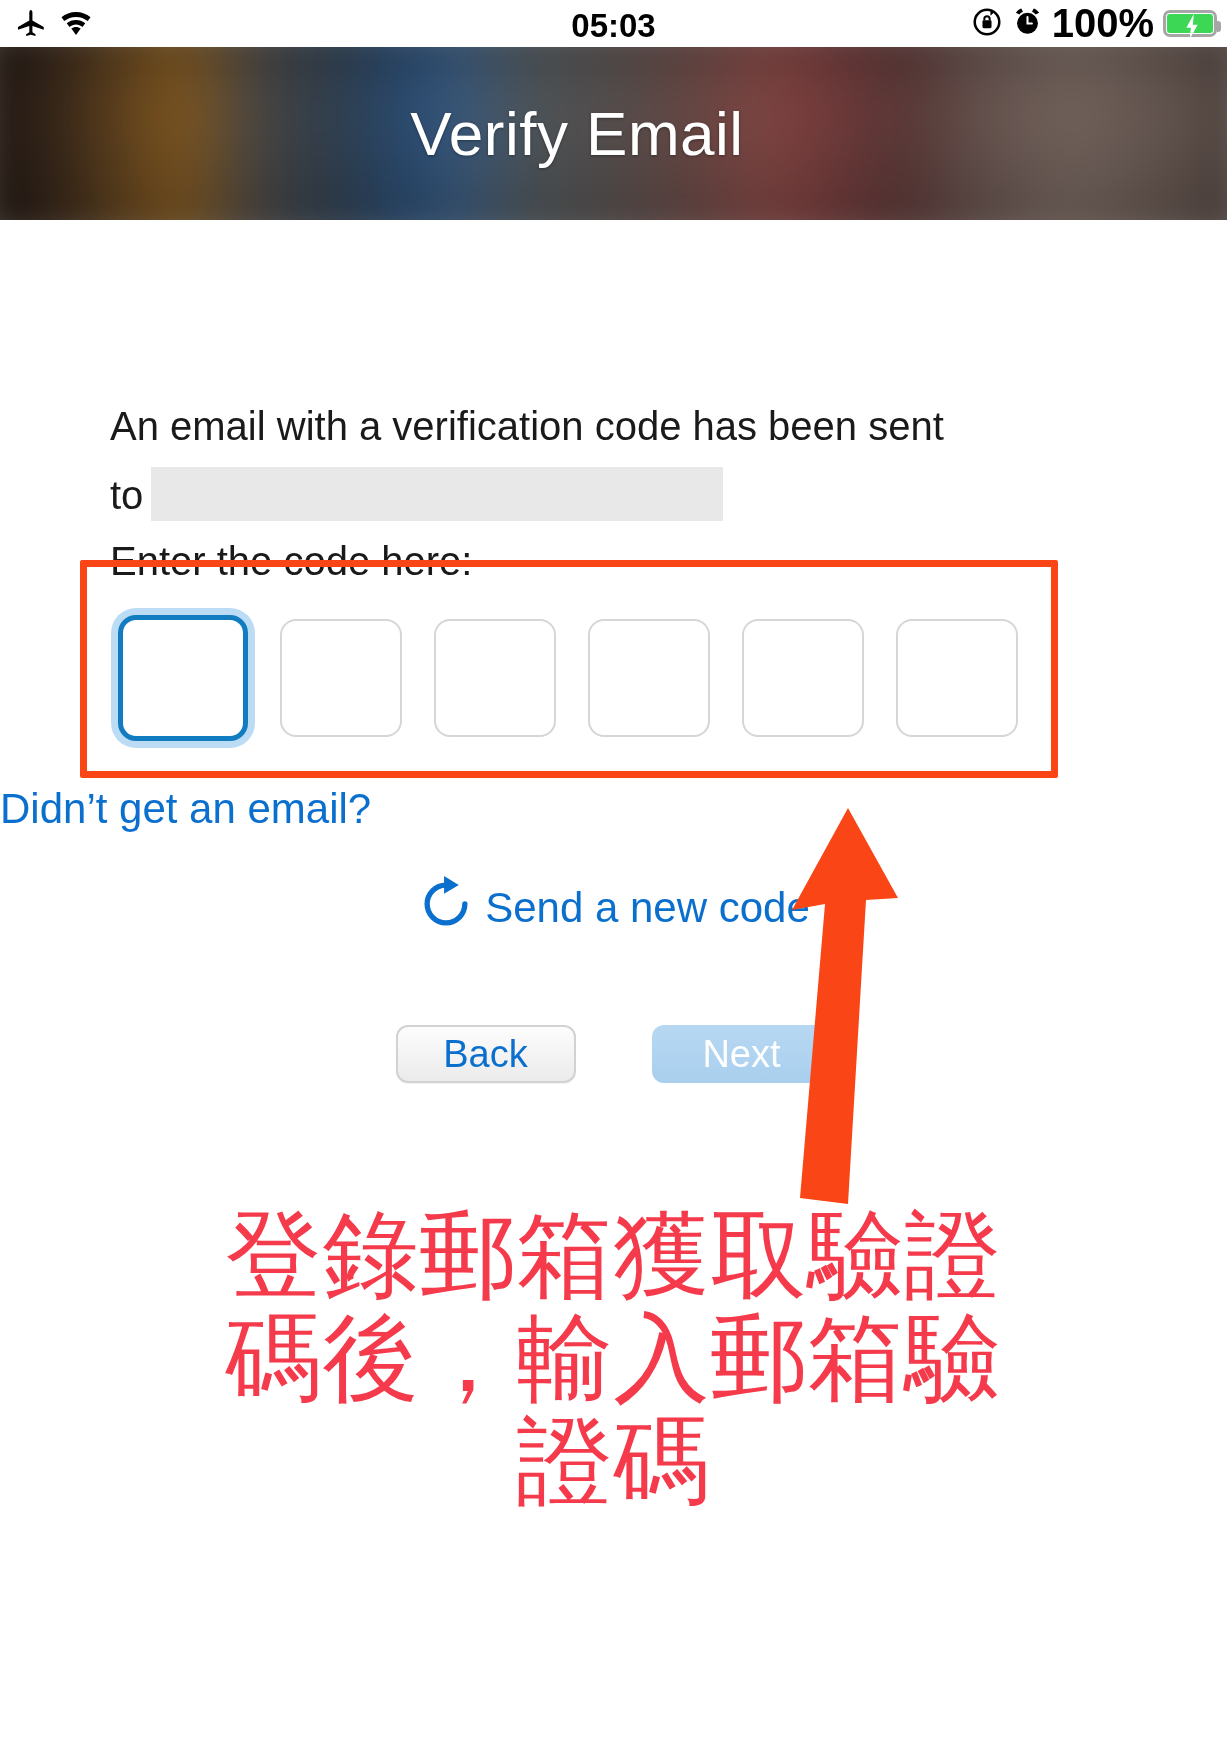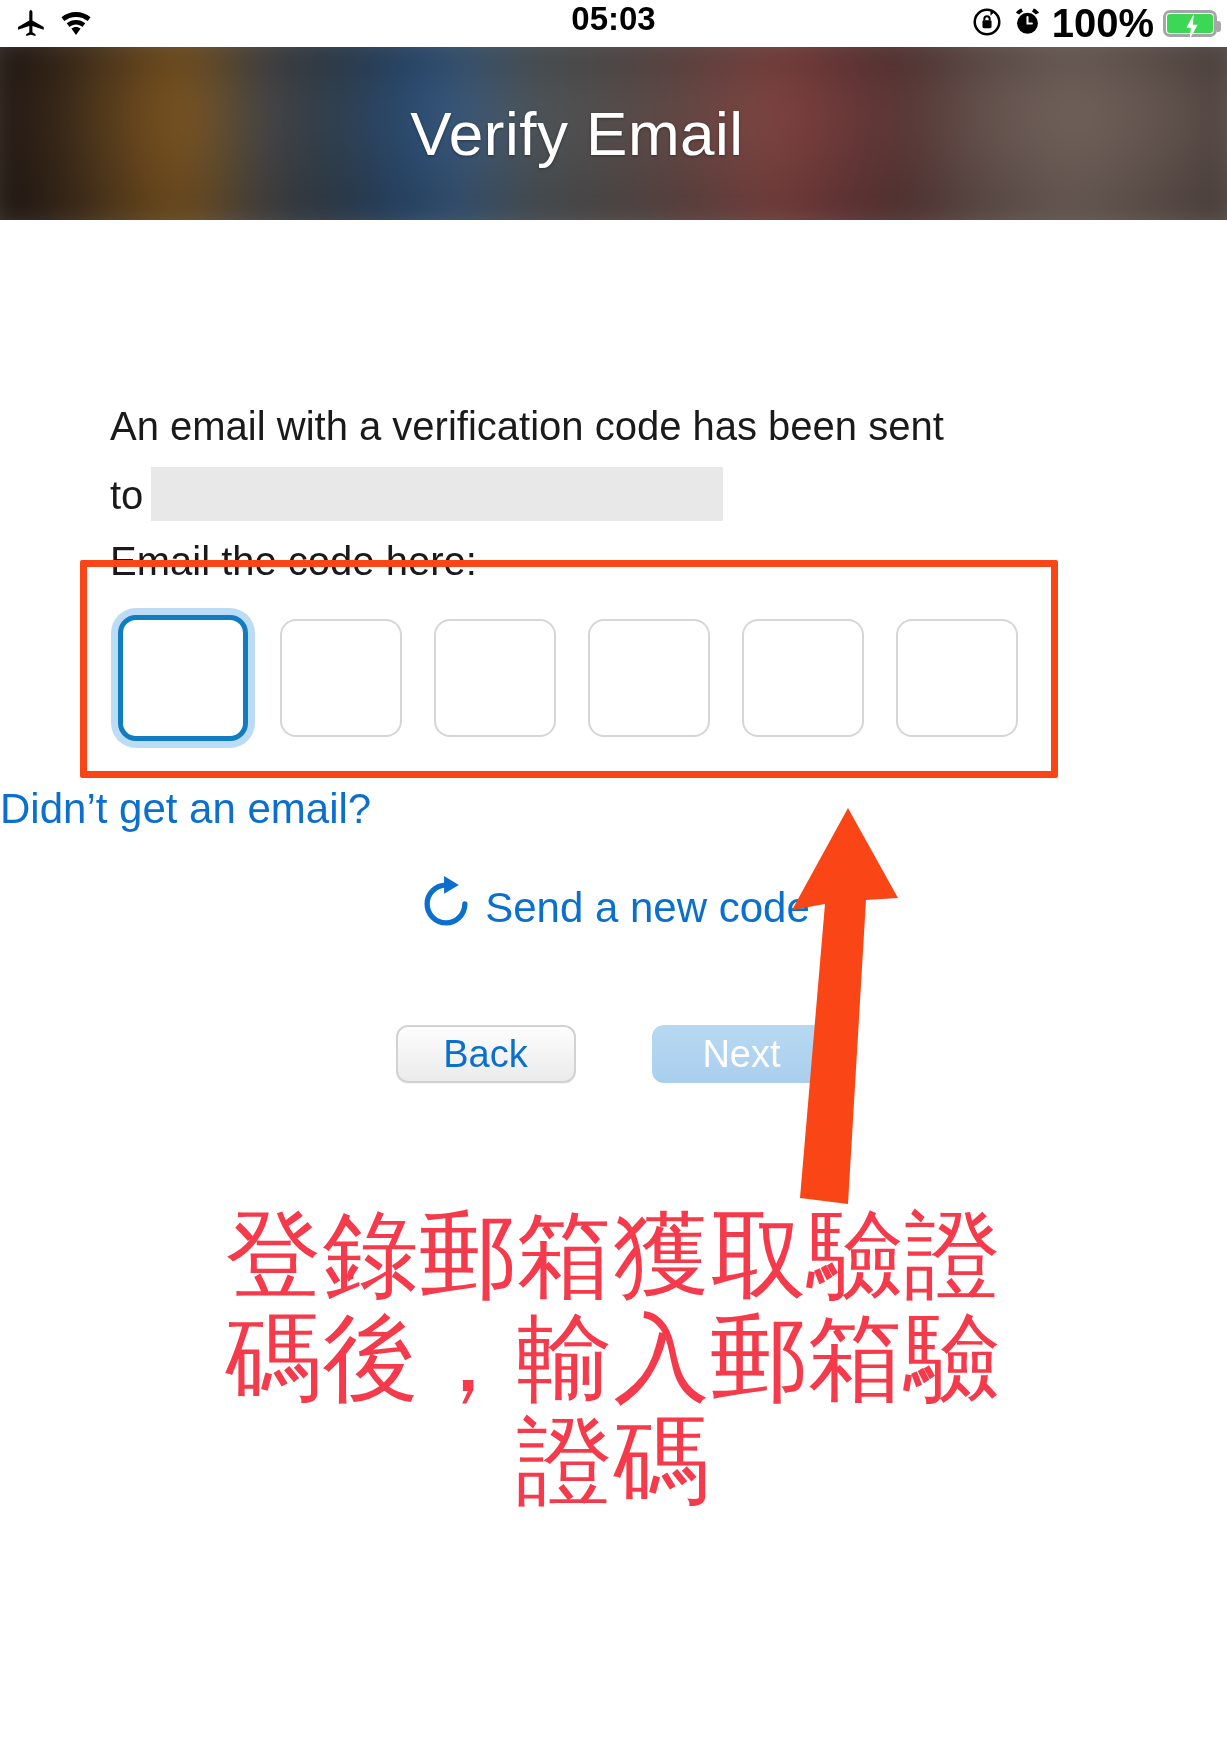--- a/index.html
+++ b/index.html
@@ -27,21 +27,21 @@
     align-items: center;
   }
   .sb-left {
     position: absolute;
     left: 14px; top: 0; height: 47px;
     display: flex; align-items: center; gap: 10px;
   }
   .sb-center {
     position: absolute;
     left: 0; top: 0; width: 1227px; height: 45px;
-    display: flex; align-items: flex-start; justify-content: center;
+    display: flex; align-items: flex-end; justify-content: center;
   }
   .sb-time {
     font-size: 33px;
     font-weight: bold;
     color: #000000;
     letter-spacing: 0px;
     font-family: "Liberation Sans", sans-serif;
   }
   .sb-right {
     position: absolute;
@@ -315,21 +315,21 @@
     <div class="blurbg"></div>
     <div class="nav-title">Verify Email</div>
   </div>
 
   <div class="content">
 
     <div class="desc">
       <span>An email with a verification code has been sent to</span><span class="redact"></span>
     </div>
 
-    <div class="enter-label">Email the code here:</div>
+    <div class="enter-label">Enter the code here:</div>
 
     <div class="code-row">
       <div class="code-box focused"></div>
       <div class="code-box"></div>
       <div class="code-box"></div>
       <div class="code-box"></div>
       <div class="code-box"></div>
       <div class="code-box"></div>
     </div>
 

